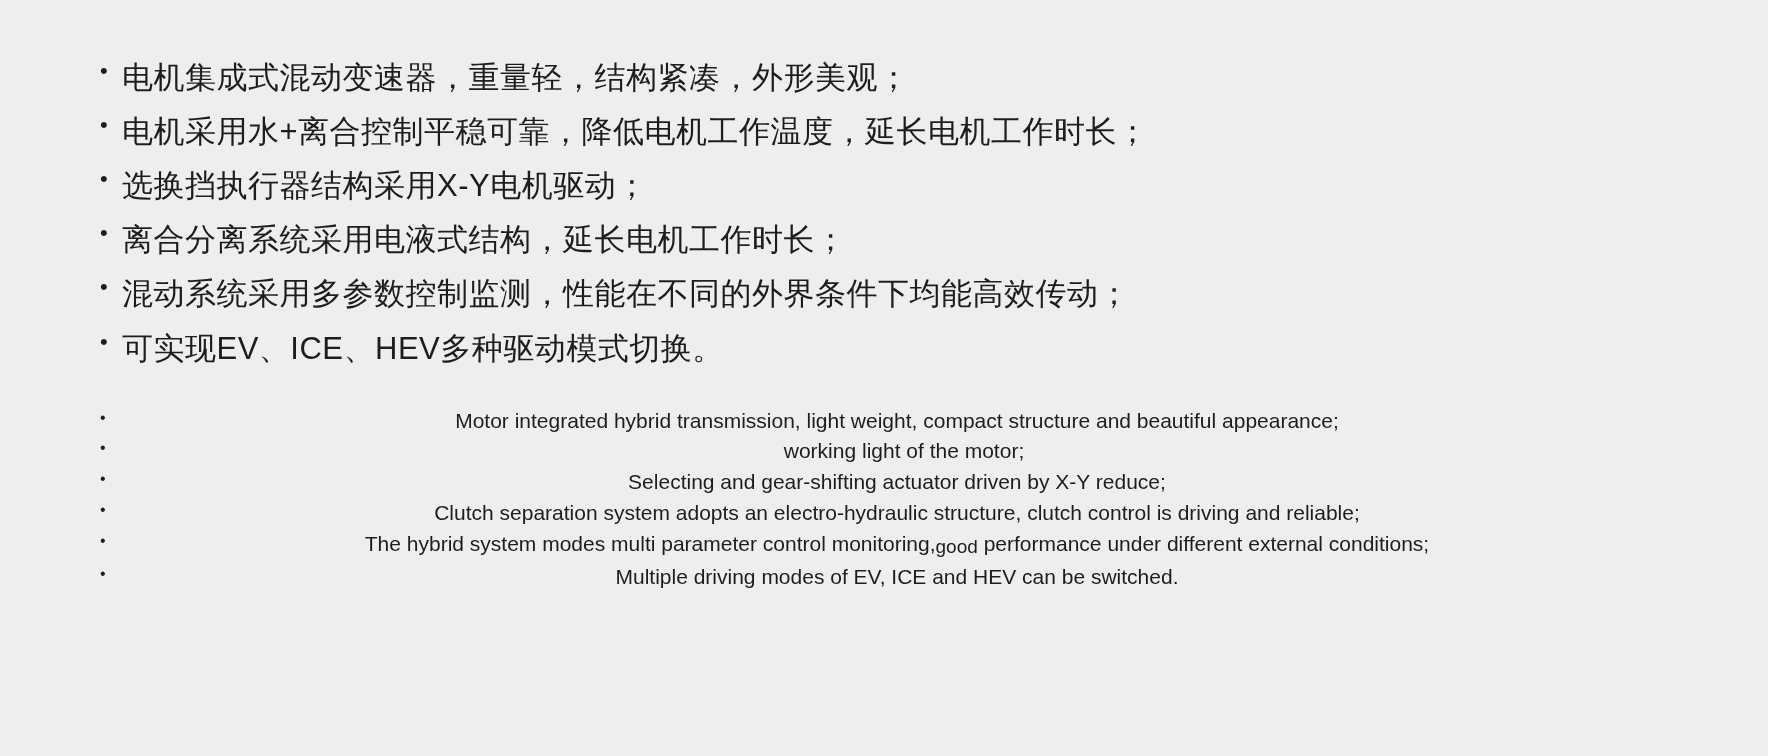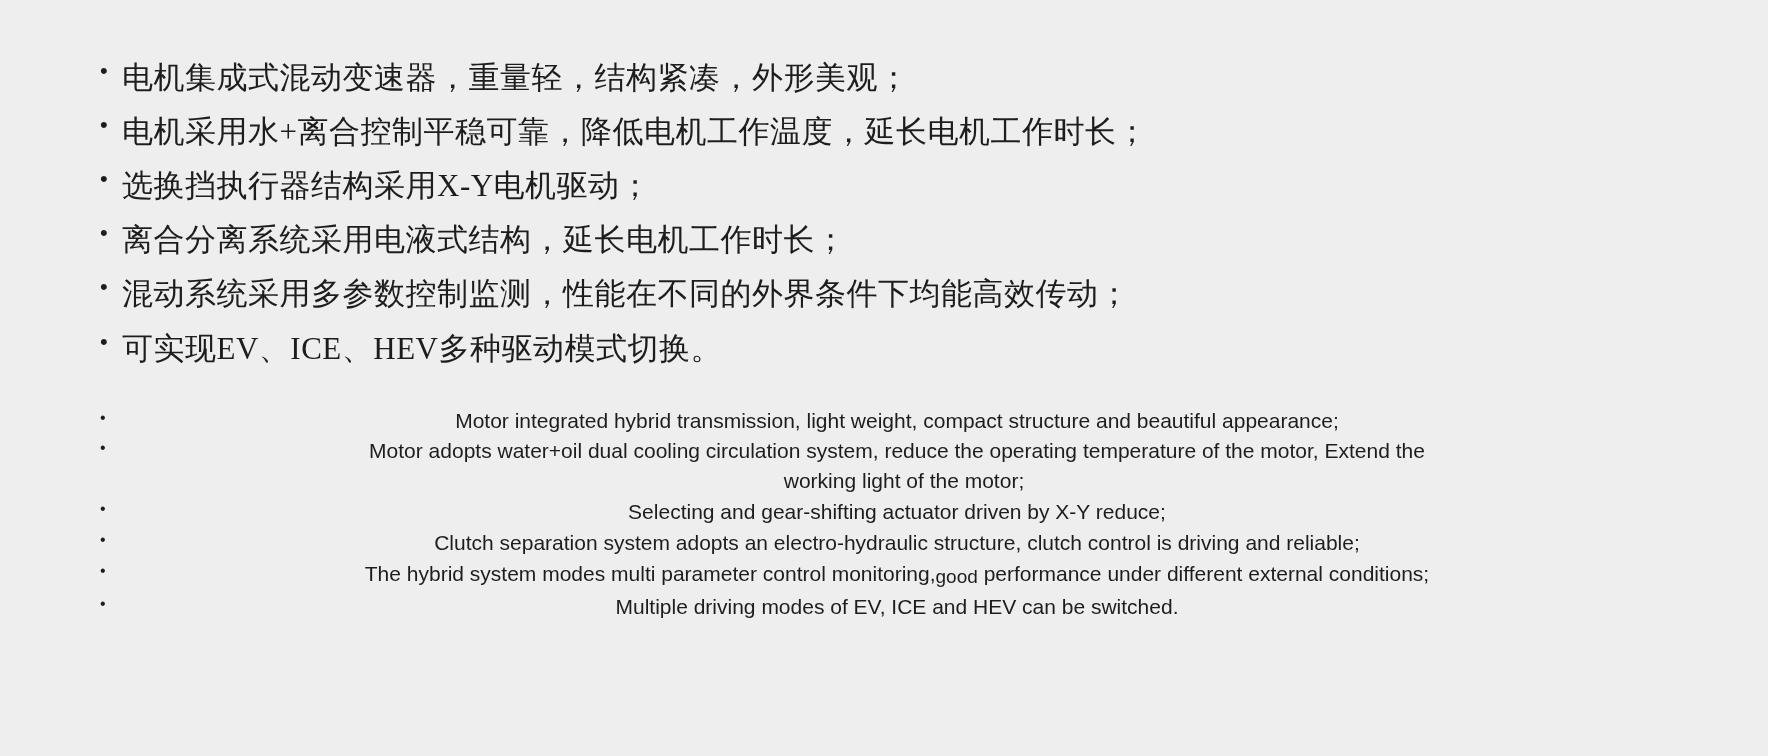--- a/index.html
+++ b/index.html
@@ -36,21 +36,20 @@
   }
   .cn-line .bullet {
     flex: 0 0 auto;
     width: 22px;
     font-size: 22px;
     line-height: 1.52;
     color: #1d1d1d;
   }
   .cn-line .txt {
     flex: 1 1 auto;
-    font-family: Liberation Serif, serif;
   }
 
   .en-block {
     margin-top: 34px;
   }
   .en-line {
     display: flex;
     align-items: flex-start;
     font-size: 21px;
     line-height: 1.42;
@@ -120,21 +119,20 @@
   <div class="en-block">
 
     <div class="en-line">
       <span class="bullet">•</span>
       <span class="txt">Motor integrated hybrid transmission, light weight, compact structure and beautiful appearance;</span>
     </div>
 
     <div class="en-line">
       <span class="bullet">•</span>
       <span class="txt">
-        <span>Motor adopts water+oil dual cooling circulation system, reduce the operating temperature of the motor, Extend the</span>
         <span class="cont">working light of the motor;</span>
       </span>
     </div>
 
     <div class="en-line">
       <span class="bullet">•</span>
       <span class="txt">Selecting and gear-shifting actuator driven by X-Y reduce;</span>
     </div>
 
     <div class="en-line">

